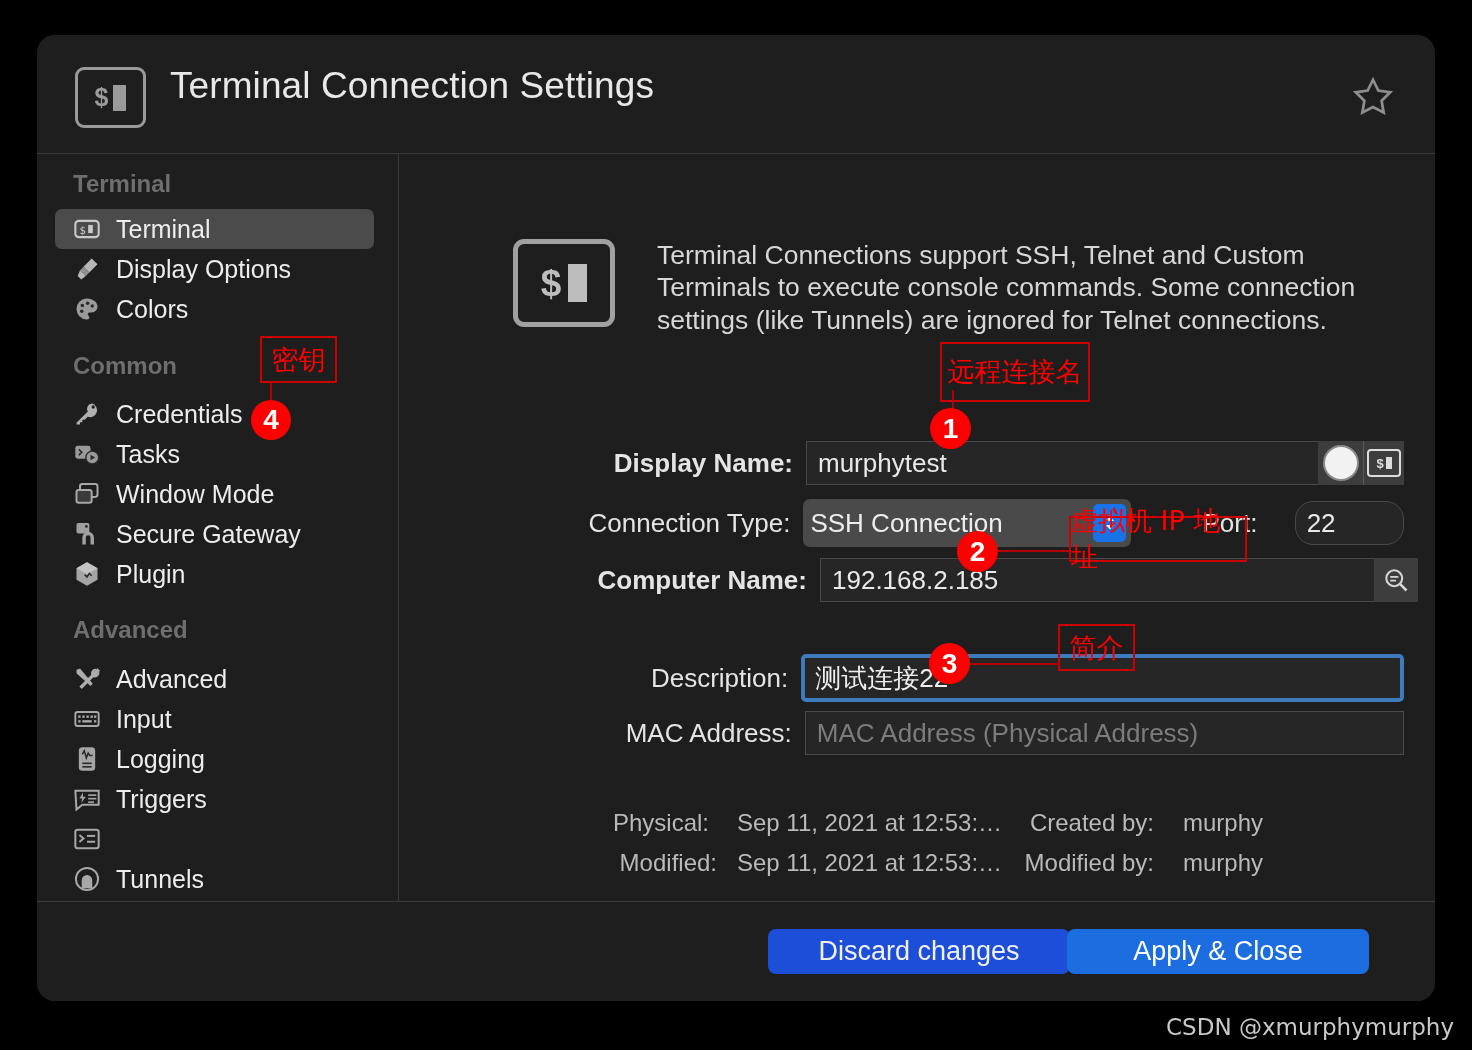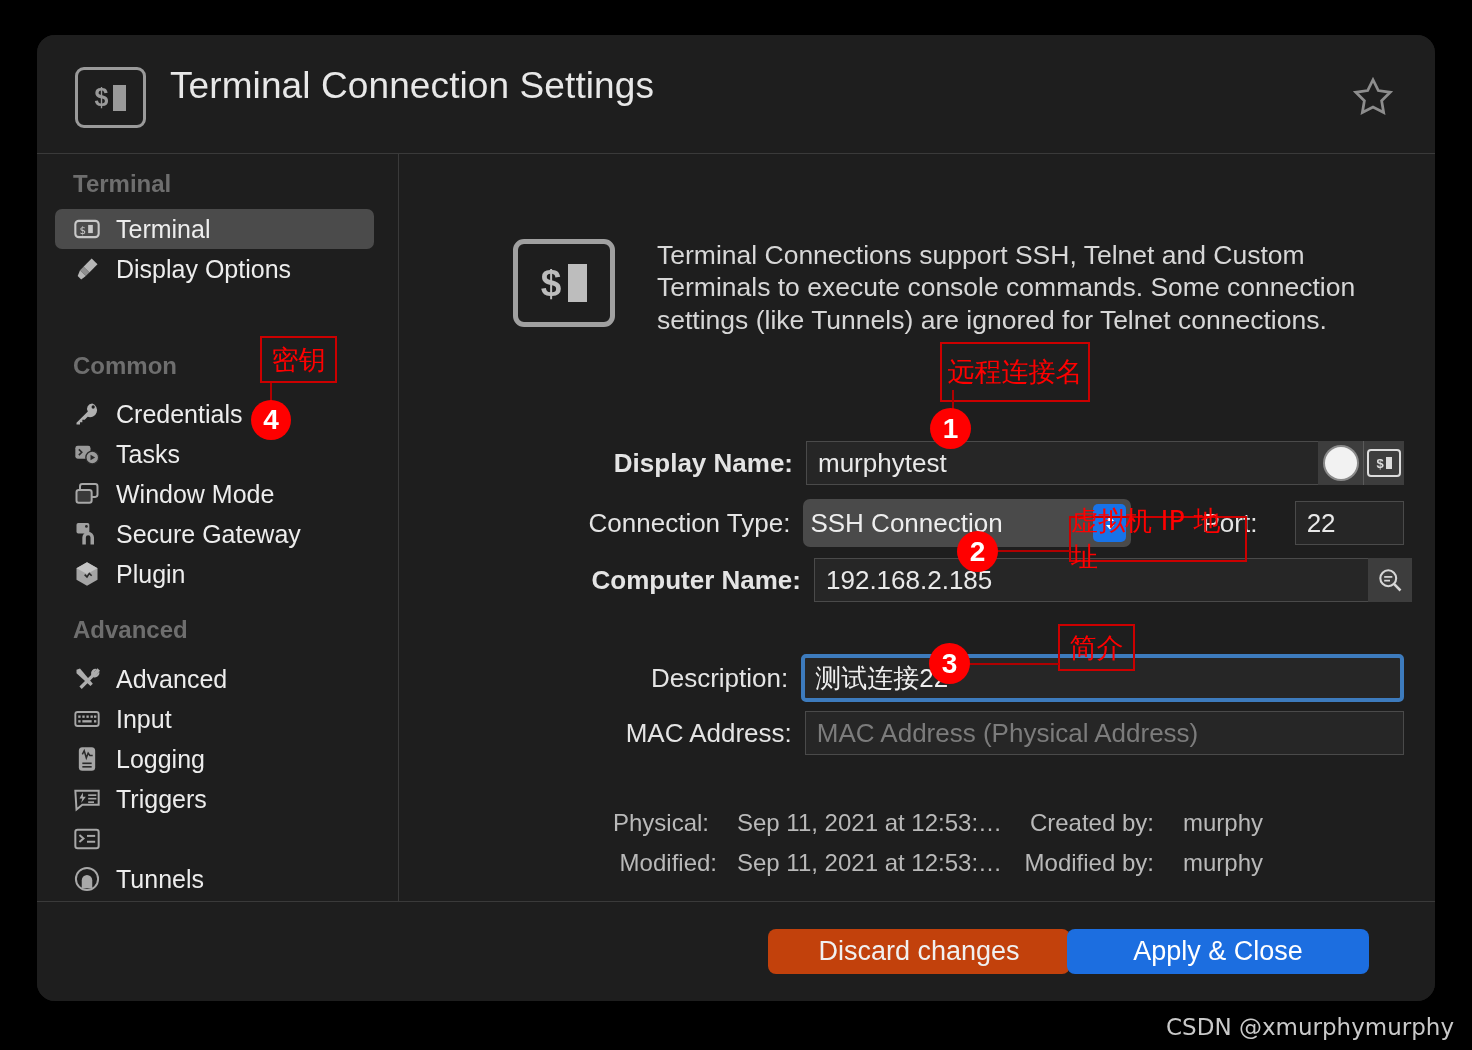--- a/index.html
+++ b/index.html
@@ -98,21 +98,21 @@
   .meta{position:absolute;left:0;top:0;font-size:24px;color:#b9b9b9;}
   
   .footer{
     position:absolute;left:0;top:867px;width:100%;height:99px;background:#1e1e1e;
   }
   .ft-sep{position:absolute;left:0;top:866px;width:100%;height:1px;background:#3a3a3a;}
   .btn{
     position:absolute;height:45px;border-radius:8px;border:none;cursor:pointer;
     font-size:27px;font-family:inherit;
   }
-  .btn-discard{left:731px;top:27px;width:302px;background:#c2410c;color:#f0f0f0;}
+  .btn-discard{left:731px;top:27px;width:302px;background:#1d4ed8;color:#f0f0f0;}
   .btn-apply{left:1030px;top:27px;width:302px;background:#1c6ee0;color:#fff;}
   
   .anno-box{
     position:absolute;border:2px solid #cc0000;color:#ff0000;
     display:flex;align-items:center;justify-content:center;
     font-size:27px;box-sizing:border-box;
     font-family:"DejaVu Sans","Liberation Sans",sans-serif;
   }
   .anno-line{position:absolute;background:#b00000;}
   .badge{
@@ -158,20 +158,32 @@
       </li>
       <li class="nav-item">
         <span class="ic">
           <svg viewBox="0 0 24 24" width="28" height="28">
               <path d="M16 3l5 5-7 7-5-5z" fill="#b7b7b7"></path>
               <path d="M9 10l5 5-3 3-5-5z" fill="#8f8f8f"></path>
               <path d="M6 13l5 5-4 3-3-3z" fill="#b7b7b7"></path>
             </svg>
         </span>
         <span class="lbl">Display Options</span>
+      </li>
+      <li class="nav-item">
+        <span class="ic">
+          <svg viewBox="0 0 24 24" width="28" height="28">
+              <path d="M12 3a9 9 0 100 18c1.3 0 2-.8 2-1.7 0-1.5-1.4-1.6-1.4-2.8 0-.8.7-1.5 1.6-1.5H16a5 5 0 005-5c0-3.9-4-7-9-7z" fill="#9a9a9a"></path>
+              <circle cx="8" cy="9" r="1.5" fill="#2a2a2a"></circle>
+              <circle cx="12.5" cy="7" r="1.5" fill="#2a2a2a"></circle>
+              <circle cx="16.5" cy="9.5" r="1.5" fill="#2a2a2a"></circle>
+              <circle cx="7.5" cy="14" r="1.5" fill="#2a2a2a"></circle>
+            </svg>
+        </span>
+        <span class="lbl">Colors</span>
       </li>
     </ul>
 
     <div class="grp-title" style="position:absolute;top:198px;left:0;">Common</div>
     <ul class="nav" style="position:absolute;top:240px;left:0;width:100%;">
       <li class="nav-item">
         <span class="ic">
           <svg viewBox="0 0 24 24" width="28" height="28">
               <path d="M16.5 3a4.5 4.5 0 00-3.8 6.9L3 19.6V21h3v-2h2v-2h2l2.6-2.6A4.5 4.5 0 1016.5 3zm.8 4.4a1.4 1.4 0 110-2.8 1.4 1.4 0 010 2.8z" fill="#b0b0b0"></path>
             </svg>
@@ -327,24 +339,24 @@
       <div class="select" style="margin-left:13px;width:330px;height:48px;padding-left:7px;">
         <span>SSH Connection</span>
         <span class="stepper">
           <svg viewBox="0 0 14 18" width="14" height="18">
             <path d="M7 2.5L11 7H3z" fill="#fff"></path>
               <path d="M7 15.5L3 11h8z" fill="#fff"></path>
           </svg>
         </span>
       </div>
       <div class="flabel" style="width:110px;margin-left:44px;text-align:center;">Port:</div>
-      <div class="field" style="margin-left:10px;width:110px;height:44px;">22</div>
-    </div>
-
-    <div class="row" style="left:8px;top:404px;width:1005px;">
+      <div class="field" style="margin-left:10px;width:110px;height:44px;border-radius:18px;">22</div>
+    </div>
+
+    <div class="row" style="left:14px;top:404px;width:1005px;">
       <div class="flabel b" style="width:394px;">Computer Name:</div>
       <div class="field" style="margin-left:13px;width:554px;height:44px;border-right:none;">192.168.2.185</div>
       <div class="addon" style="width:44px;height:44px;">
         <svg viewBox="0 0 24 24" width="28" height="28">
           <circle cx="10.5" cy="10.5" r="6.8" fill="none" stroke="#d6d6d6" stroke-width="1.8"></circle>
           <rect x="7" y="8.6" width="7" height="1.5" fill="#d6d6d6"></rect>
           <rect x="7" y="11.8" width="5" height="1.5" fill="#d6d6d6"></rect>
           <path d="M15.4 15.4L21 21" stroke="#d6d6d6" stroke-width="2.2" fill="none"></path>
         </svg>
       </div>

